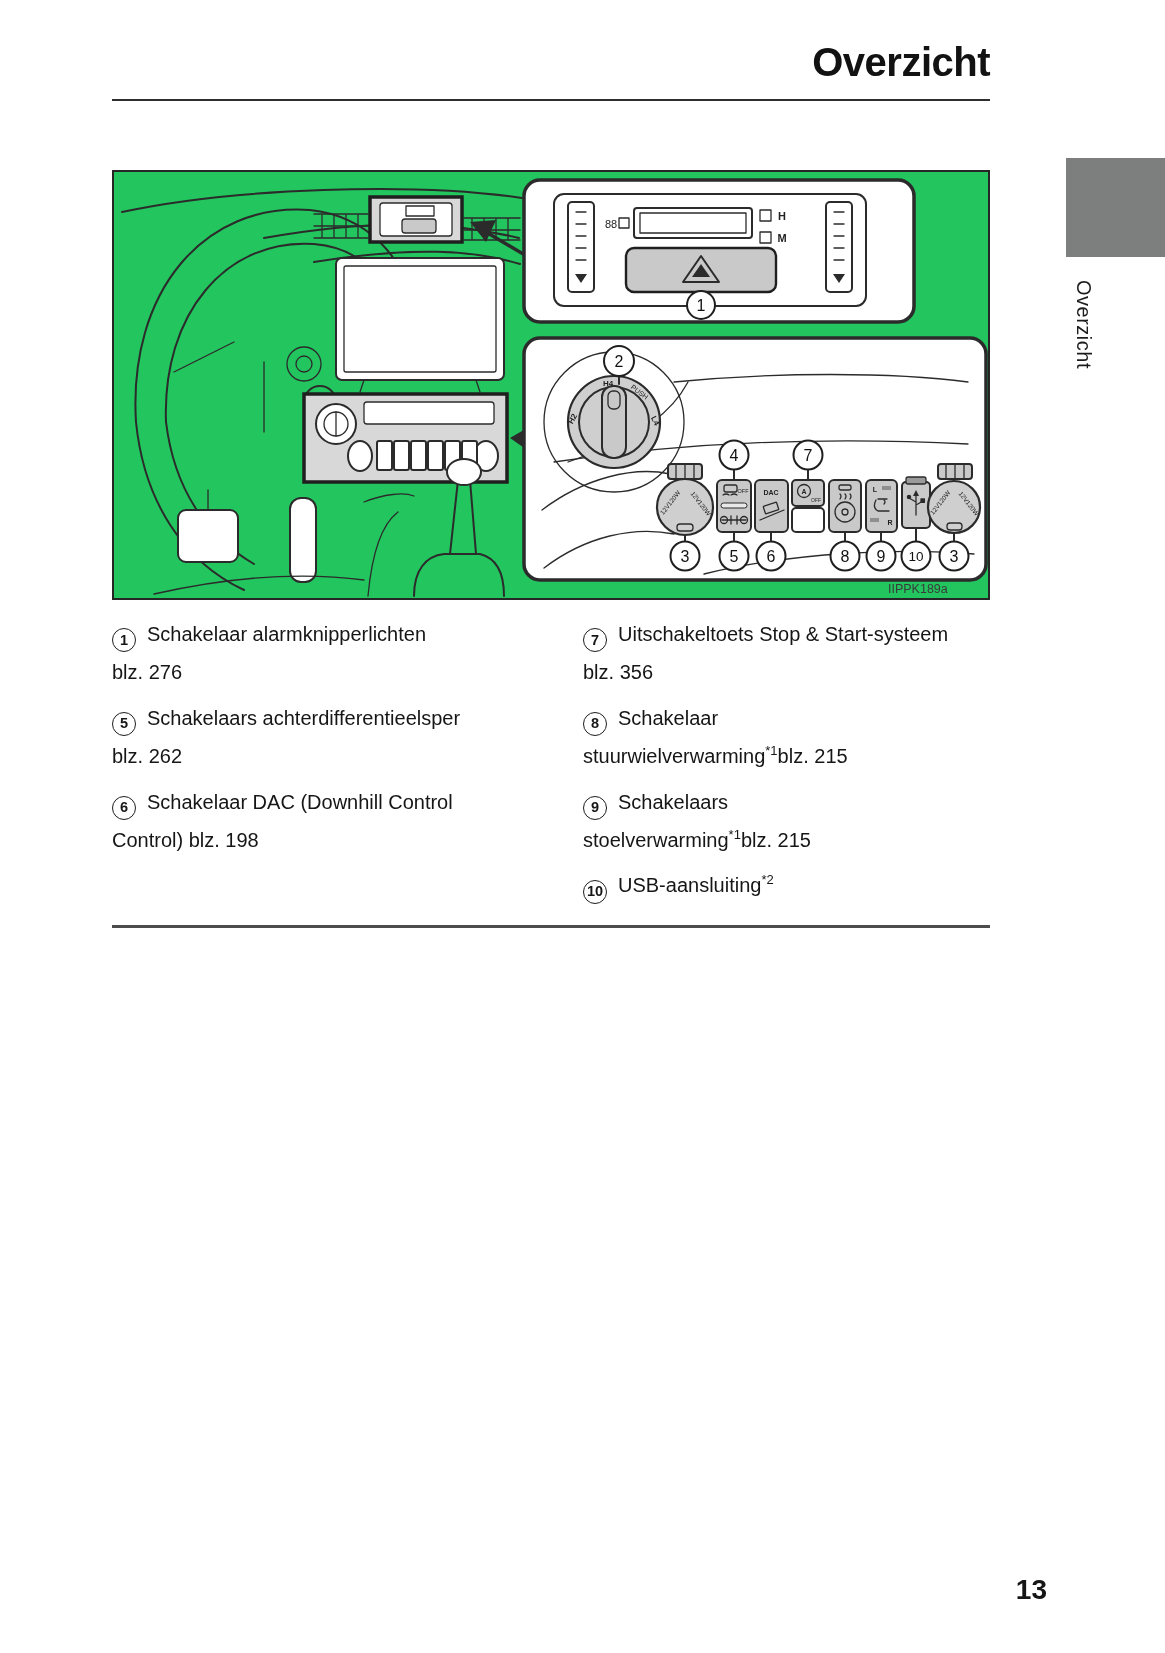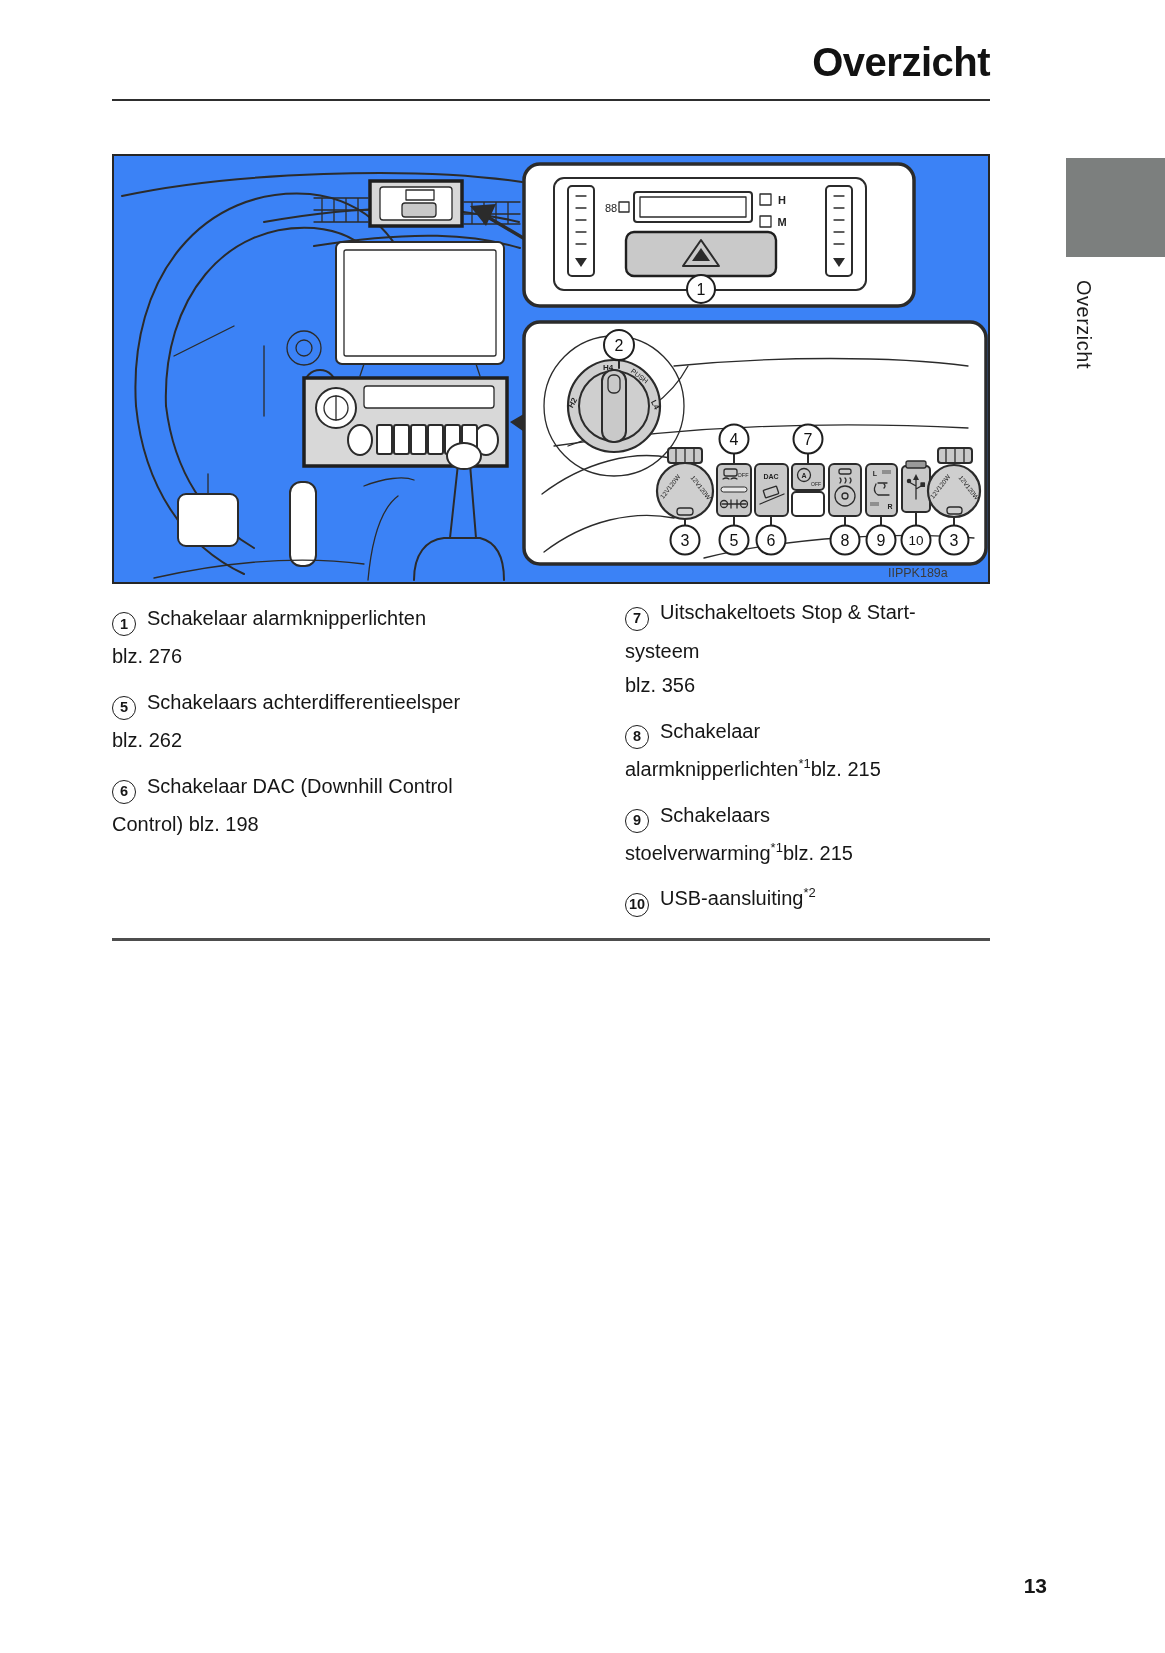--- a/index.html
+++ b/index.html
@@ -16,44 +16,44 @@
     width:1165px;height:1653px;position:relative;overflow:hidden;
     font-family:"Liberation Sans","DejaVu Sans",sans-serif;color:var(--ink);
   }
   .page{position:absolute;left:112px;top:0;width:878px;}
   .title{
     margin-top:40px;text-align:right;font-size:40px;font-weight:bold;
     letter-spacing:-0.5px;color:#121212;
   }
   .rule1{border:none;border-top:2px solid #2e2e2e;margin-top:14px;}
   .figure{
-    margin-top:53px;height:430px;border:2px solid #262626;position:relative;background:#3b82f6;
+    margin-top:69px;height:430px;border:2px solid #262626;position:relative;background:#22c55e;
   }
   .figure svg{display:block;width:874px;height:426px;}
-  .legend{display:flex;margin-top:14px;font-size:20px;line-height:29px;gap:42px;}
+  .legend{display:flex;margin-top:14px;font-size:20px;line-height:29px;}
   .col-left{width:458px;margin-right:13px;}
   .col-right{flex:1;}
   .legend-item{margin-bottom:11px;}
   .cnum{
     display:inline-flex;align-items:center;justify-content:center;
     min-width:24px;height:24px;padding:0 2px;border:1.7px solid #1d1d1d;border-radius:13px;
     font-size:14.5px;font-weight:bold;margin-right:11px;vertical-align:-4px;background:#fff;
   }
   sup{font-size:13px;}
   .rule2{border:none;border-top:3px solid #4d4d4d;margin-top:10px;}
   .footnotes{margin-top:30px;font-size:20px;}
   .footnote{margin-bottom:18px;}
   .side-tab{
     position:absolute;right:0;top:158px;width:99px;height:99px;background:var(--tab);
   }
   .side-label{
     position:absolute;right:70px;top:280px;
     writing-mode:vertical-rl;font-size:20px;color:#1c1c1c;letter-spacing:0.5px;
   }
-  .page-number{position:absolute;right:118px;top:1574px;font-size:21px;font-weight:bold;}
+  .page-number{position:absolute;right:118px;top:1574px;font-size:28px;font-weight:bold;}
 
   
   .ln{fill:none;stroke:var(--line);stroke-width:2;stroke-linecap:round;stroke-linejoin:round;}
   .thin{stroke-width:1.3;}
   .bold{stroke-width:3.5;}
   .fw{fill:#ffffff;}
   .fp{fill:var(--panel);}
   .fb{fill:var(--btn);}
   .fr{fill:var(--ring);}
   .fdark{fill:var(--line);stroke:none;}
@@ -367,21 +367,21 @@
         <span class="l2" style="display:block"><span>Control) blz. 198</span><sup></sup><span></span></span>
       </div>
     </div>
     <div class="col-right">
       <div class="legend-item">
         <span class="cnum">7</span><span>Uitschakeltoets Stop &amp; Start-systeem</span><sup></sup>
         <span class="l2" style="display:block"><span>blz. 356</span><sup></sup><span></span></span>
       </div>
       <div class="legend-item">
         <span class="cnum">8</span><span>Schakelaar</span><sup></sup>
-        <span class="l2" style="display:block"><span>alarmknipperlichten</span><sup>*1</sup><span>blz. 215</span></span>
+        <span class="l2" style="display:block"><span>stuurwielverwarming</span><sup>*1</sup><span>blz. 215</span></span>
       </div>
       <div class="legend-item">
         <span class="cnum">9</span><span>Schakelaars</span><sup></sup>
         <span class="l2" style="display:block"><span>stoelverwarming</span><sup>*1</sup><span>blz. 215</span></span>
       </div>
       <div class="legend-item">
         <span class="cnum">10</span><span>USB-aansluiting</span><sup>*2</sup>
         
       </div>
     </div>

